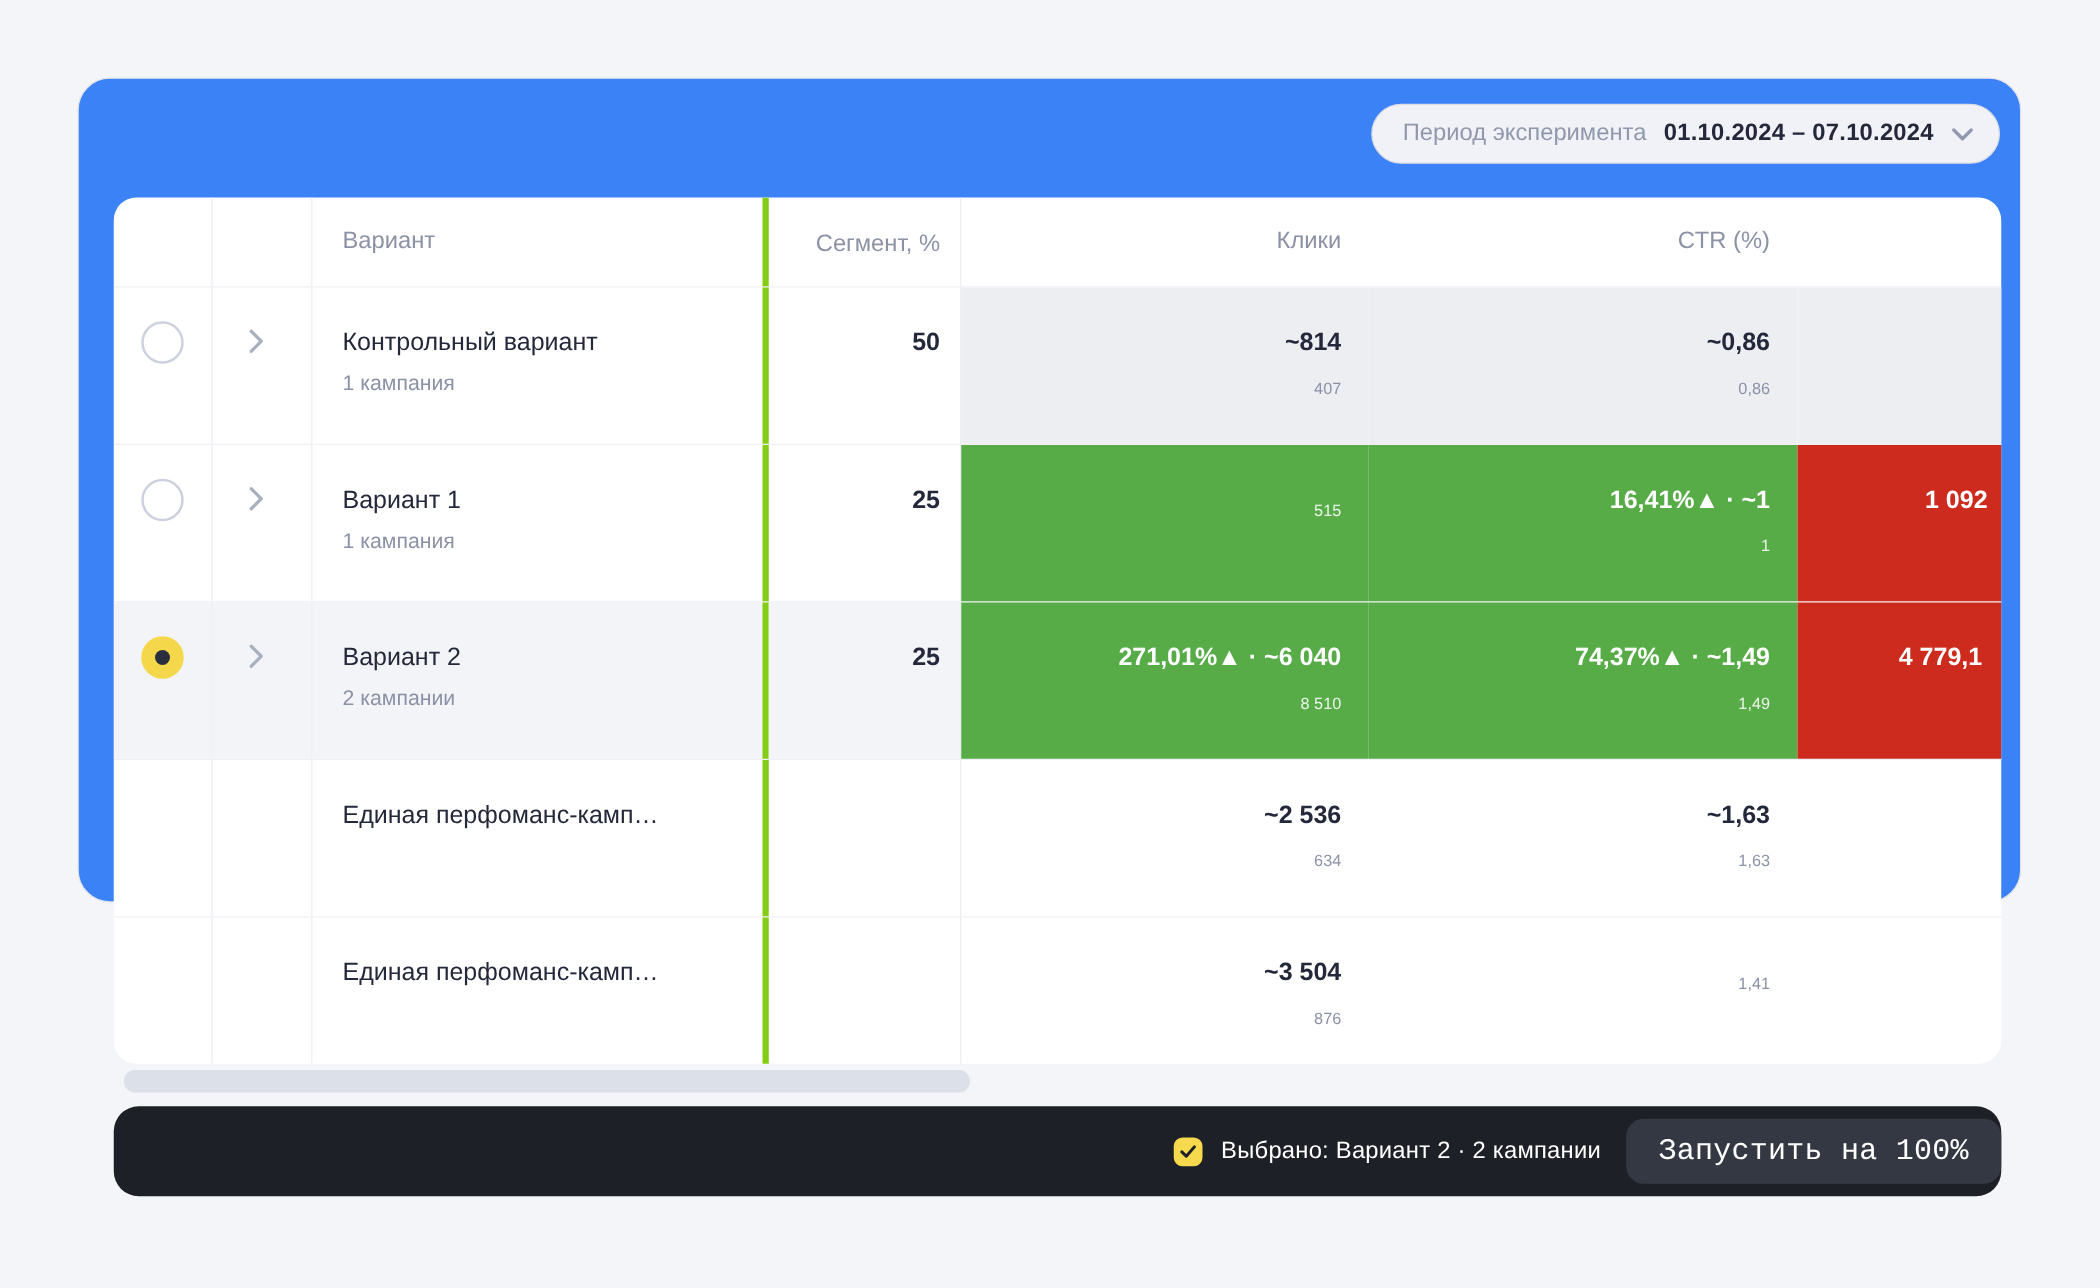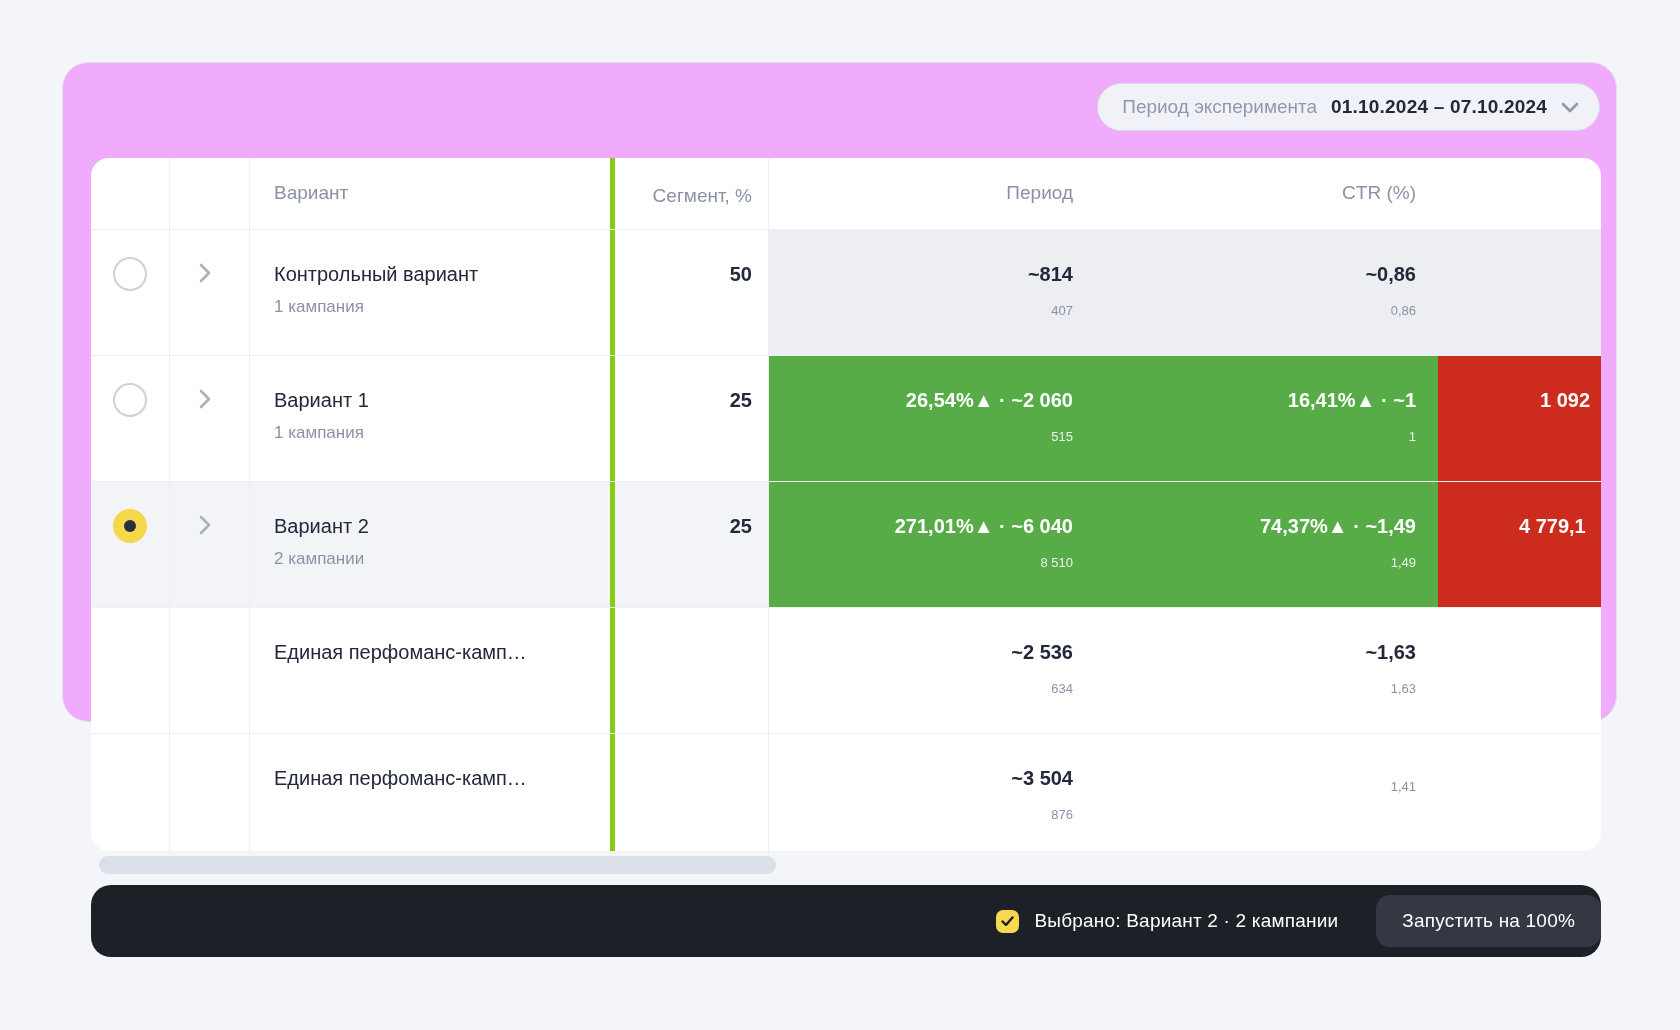--- a/index.html
+++ b/index.html
@@ -4,21 +4,21 @@
 <style>
   html,body{margin:0;padding:0;}
   body{
     width:1680px;height:1030px;overflow:hidden;
     background:#f3f5f9;
     font-family:"Liberation Sans", sans-serif;
     -webkit-font-smoothing:antialiased;
   }
   .card{
     position:absolute;left:62px;top:62px;width:1555px;height:660px;
-    background:#f0abfc;border:1px solid #e1e3ea;border-radius:26px;
+    background:#3b82f6;border:1px solid #e1e3ea;border-radius:26px;
     box-sizing:border-box;
   }
   .page-title{
     position:absolute;left:29px;top:98px;
     font-size:34px;font-weight:700;color:#262b3d;letter-spacing:.2px;
   }
   
   .period{
     position:absolute;top:20px;right:16px;height:48px;
     border:1px solid #d9dce5;border-radius:24px;background:#f1f2f7;
@@ -92,23 +92,23 @@
     background:#1d2026;display:flex;align-items:center;box-sizing:border-box;
     padding-left:17px;
     justify-content:flex-end;
   }
   .chk{
     width:23px;height:23px;border-radius:7px;background:#f6d94c;flex:none;
     display:flex;align-items:center;justify-content:center;cursor:pointer;
   }
   .ab-text{color:#ffffff;font-size:19px;font-weight:500;margin-left:15px;letter-spacing:.2px;}
   .ab-btn{
-    margin-left:38px;height:52px;border-radius:14px;background:#343842;border:none;
-    color:#ffffff;font-size:19px;font-weight:500;padding:0 26px;cursor:pointer;
-    font-family:Liberation Sans, sans-serif;letter-spacing:.2px;
+    margin-left:20px;height:52px;border-radius:14px;background:#343842;border:none;
+    color:#ffffff;font-size:24px;font-weight:500;padding:0 26px;cursor:pointer;
+    font-family:Liberation Mono, monospace;letter-spacing:.2px;
   }
 </style>
 </head>
 <body>
 
 <div class="card">
 
   <div class="page-title">Результаты эксперимента</div>
 
   <div class="period">
@@ -119,21 +119,21 @@
     </svg>
   </div>
 
   <div class="table-wrap">
 
     <div class="trow thead">
       <div class="cell c-radio"></div>
       <div class="cell c-exp"></div>
       <div class="cell c-var">Вариант</div>
       <div class="cell c-seg">Сегмент, %</div>
-      <div class="cell c-clicks">Период</div>
+      <div class="cell c-clicks">Клики</div>
       <div class="cell c-ctr">CTR (%)</div>
       <div class="cell c-extra"></div>
     </div>
 
     <div class="trow body">
       <div class="cell c-radio">
         <span class="radio"></span>
       </div>
       <div class="cell c-exp">
         <svg class="exp-ico" width="14" height="22" viewBox="0 0 14 22">
@@ -166,21 +166,20 @@
         <svg class="exp-ico" width="14" height="22" viewBox="0 0 14 22">
           <polyline points="3,3 11,11 3,19" fill="none" stroke="#a9b0c0" stroke-width="2.6" stroke-linecap="round" stroke-linejoin="round"></polyline>
         </svg>
       </div>
       <div class="cell c-var">
         <div class="var-name">Вариант 1</div>
         <div class="var-sub">1 кампания</div>
       </div>
       <div class="cell c-seg">25</div>
       <div class="cell c-clicks bg-green">
-        <div class="m1">26,54%▲ · ~2 060</div>
         <div class="m2">515</div>
       </div>
       <div class="cell c-ctr bg-green">
         <div class="m1">16,41%▲ · ~1</div>
         <div class="m2">1</div>
       </div>
       <div class="cell c-extra bg-red extra-2">
         <div class="m1">1 092</div>
       </div>
     </div>

